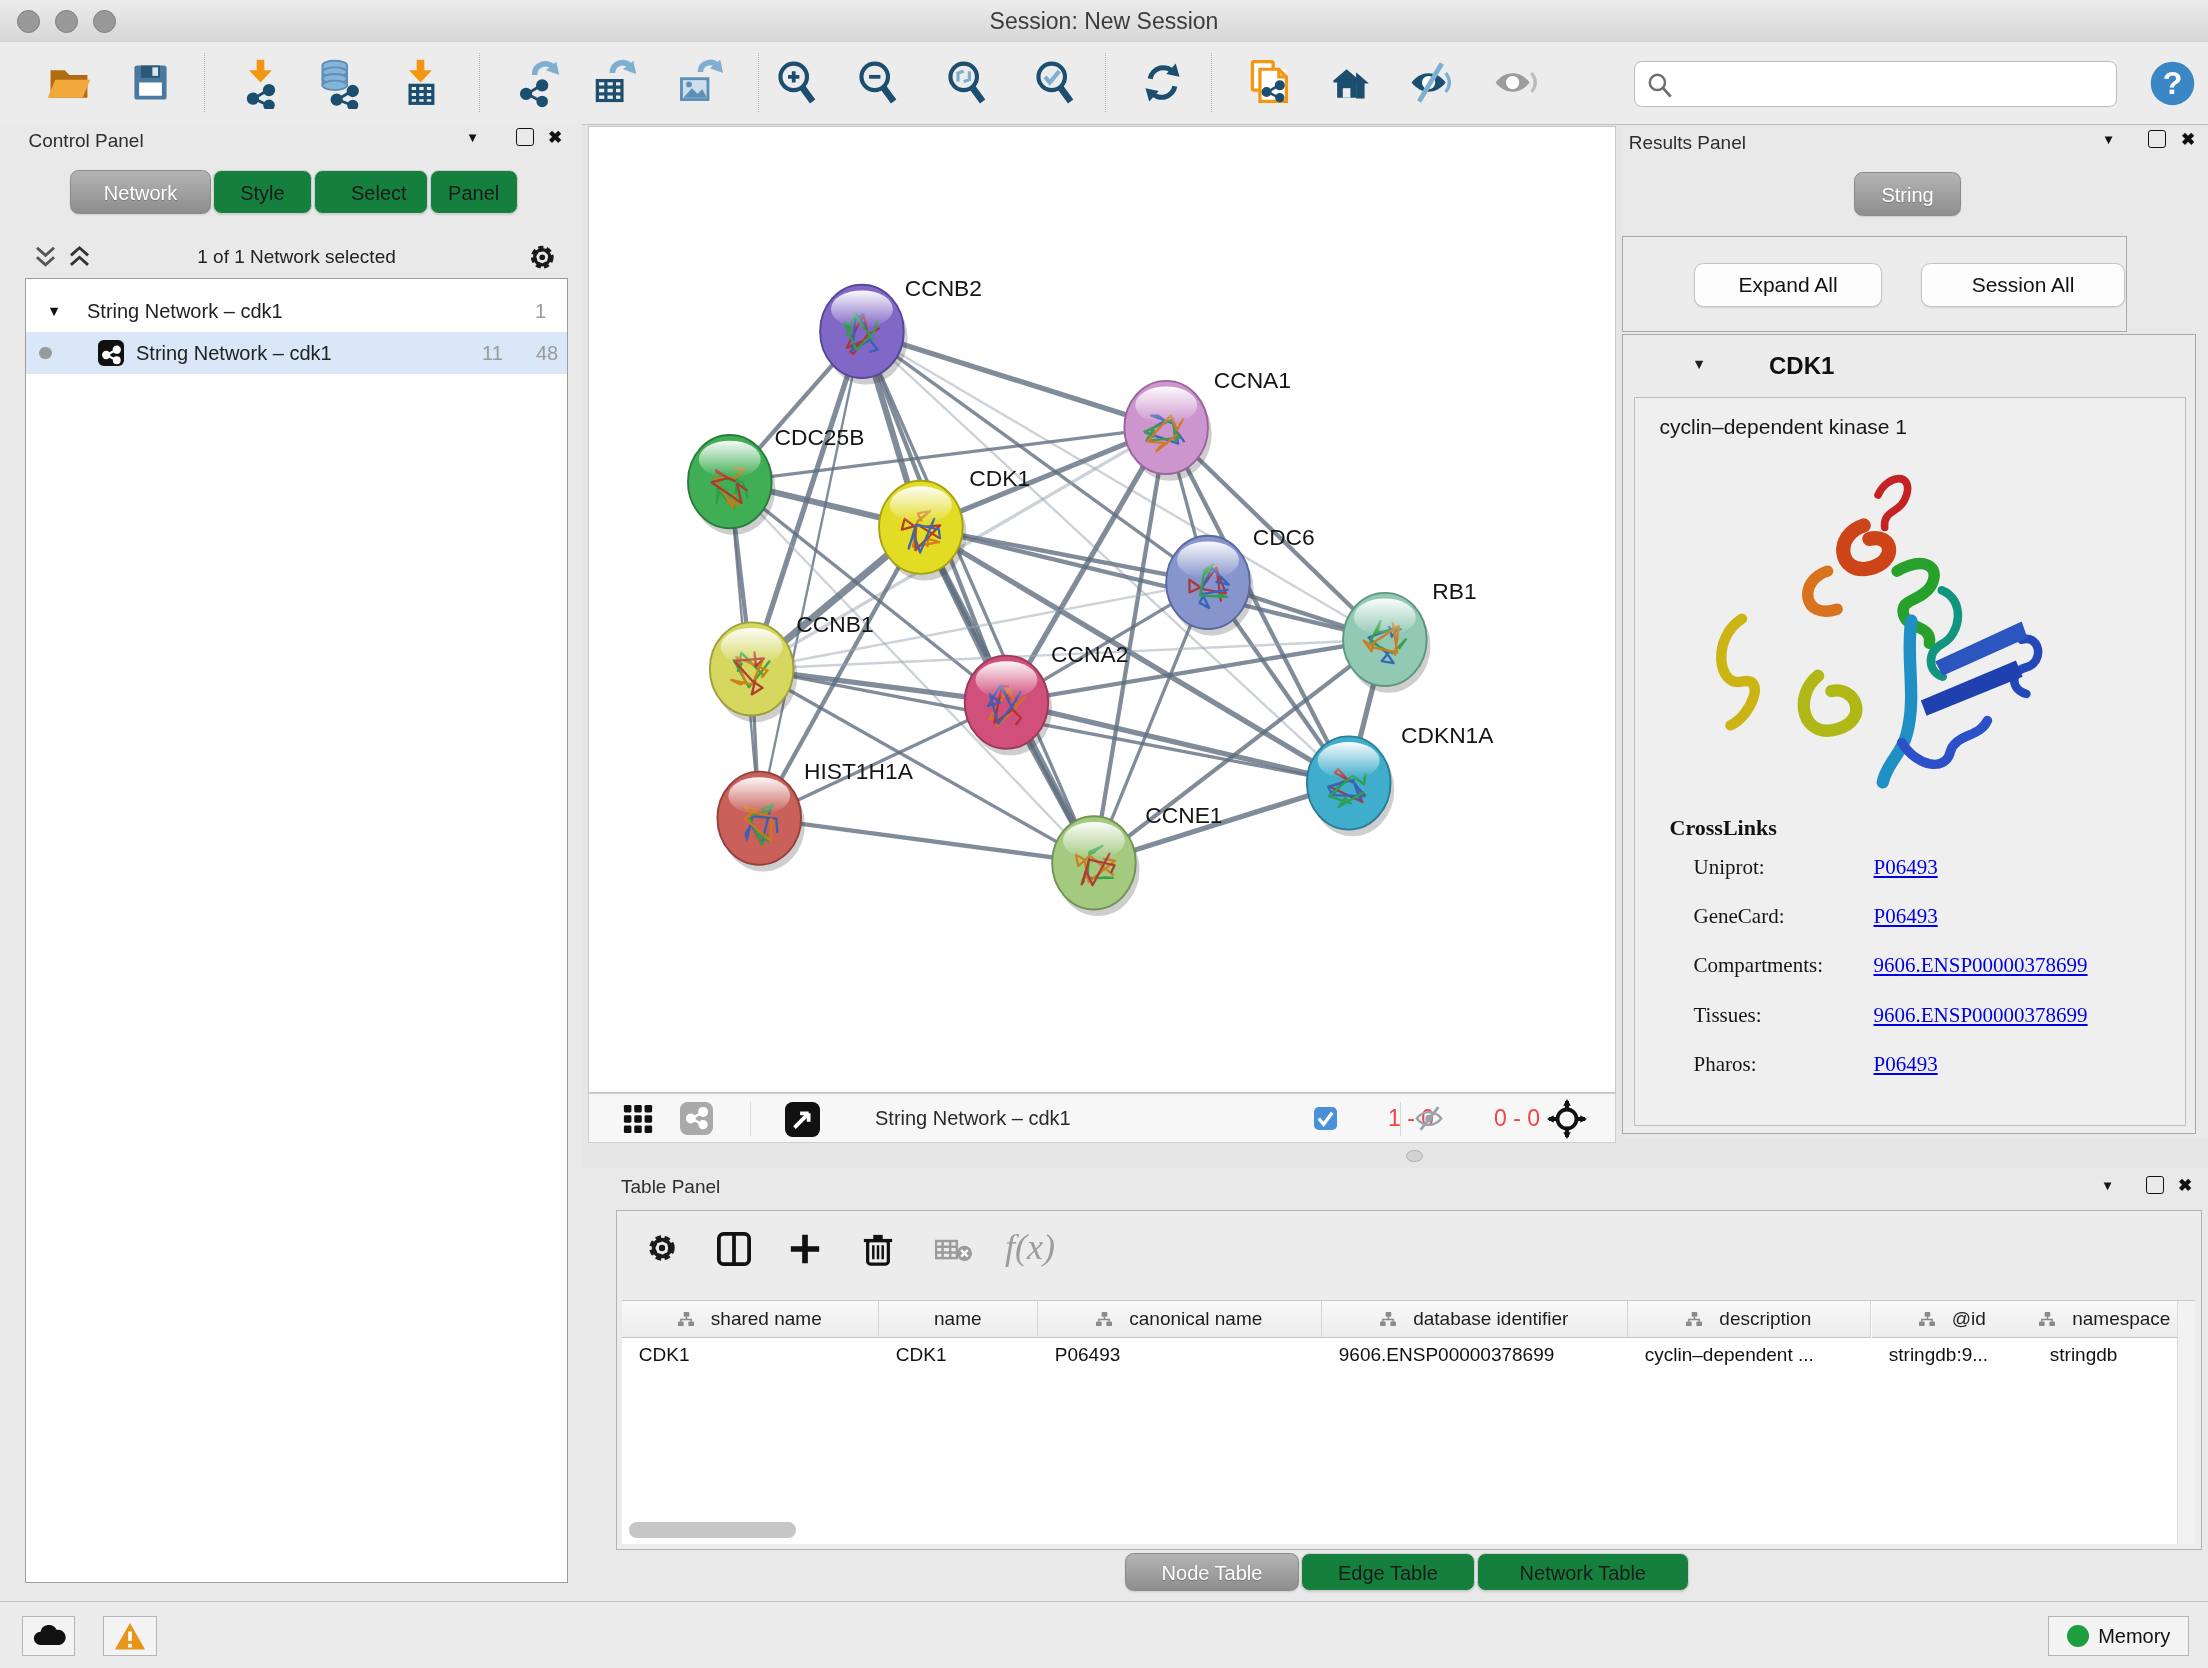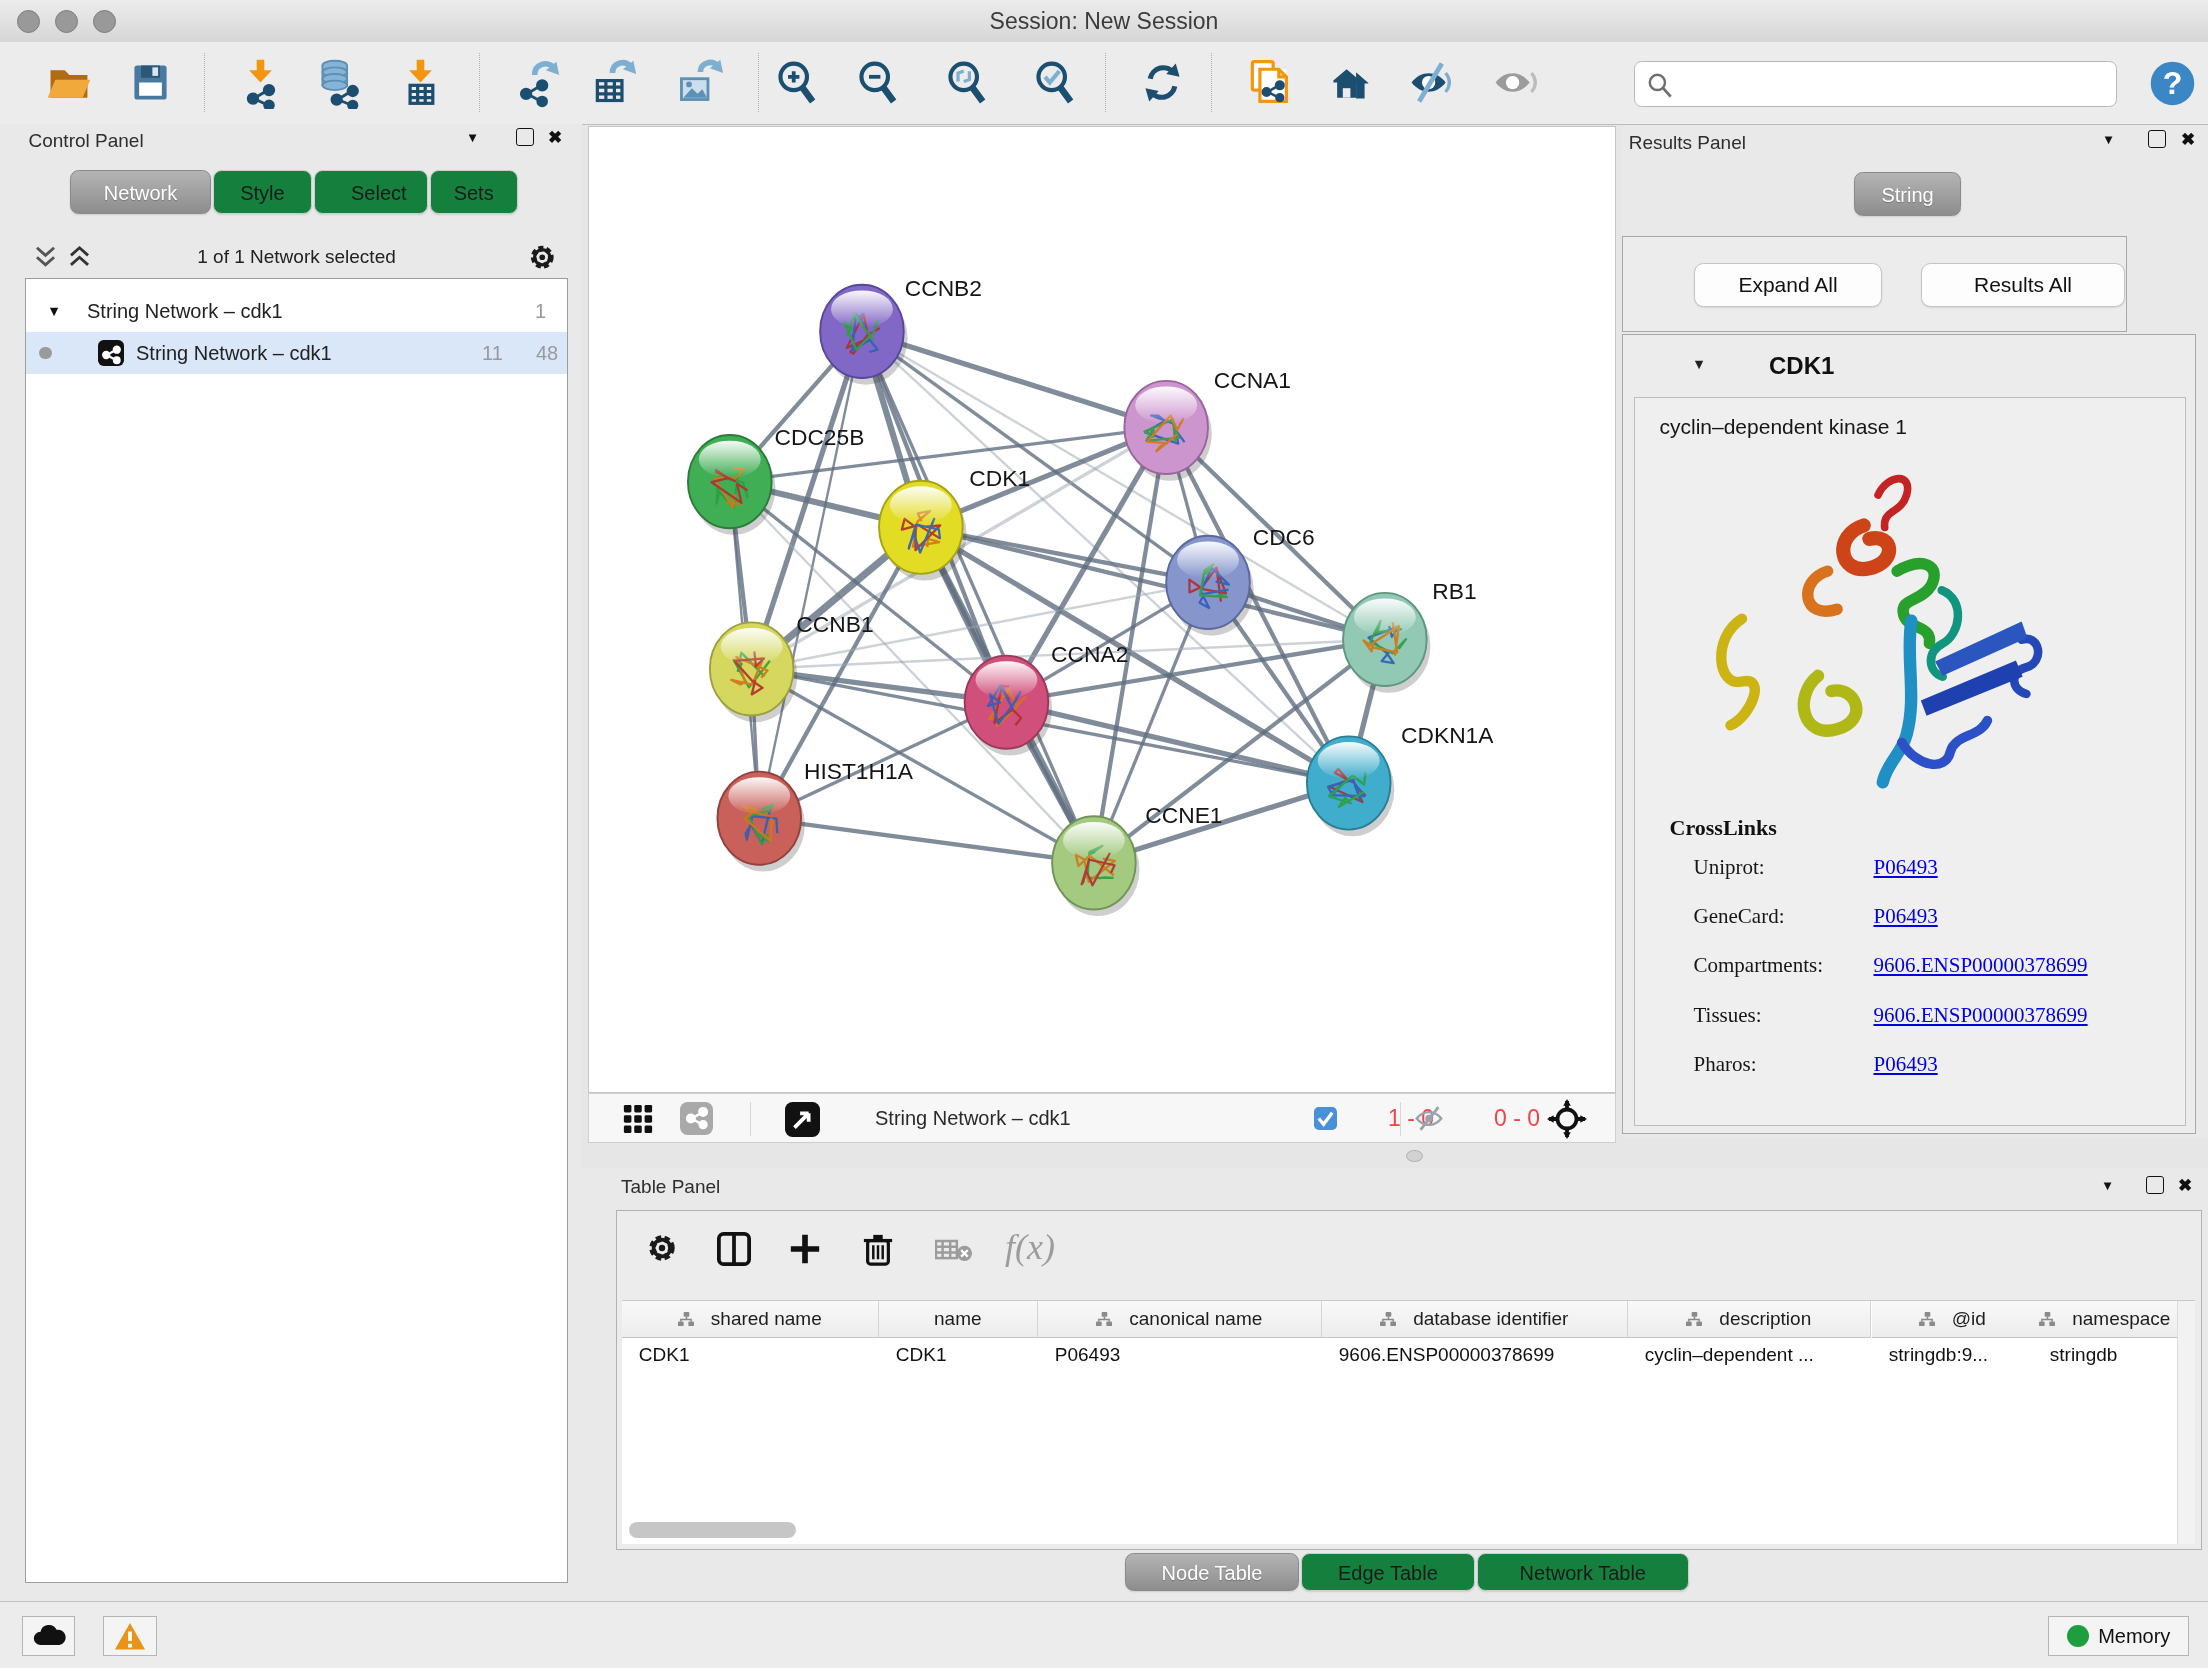--- a/index.html
+++ b/index.html
@@ -298,21 +298,21 @@
 
   <div id="control-panel" class="abs">
     <span class="panel-title" style="position:absolute;left:28.5px;top:5.7px">Control Panel</span>
     <span class="ph-ico ph-min" style="left:466px">▼</span>
     <span class="ph-ico ph-sq" style="left:516px"></span>
     <span class="ph-ico" style="left:548px;font-weight:bold">✖</span>
     <div id="cp-tabs">
         <div class="tab sel" style="width: 141px;">Network</div>
         <div class="tab" style="width: 99px;">Style</div>
         <div class="tab" style="width: 114px; padding-left: 16px;">Select</div>
-        <div class="tab" style="width: 88px;">Sets</div>
+        <div class="tab" style="width: 88px;">Panel</div>
       </div>
     <div id="cp-status">
       <svg width="25" height="28.5" style="position:absolute;left:7.6px;top:7.6px" viewBox="0 0 26 30">
           <path d="M4 4l9 8 9-8M4 14l9 8 9-8" fill="none" stroke="#555" stroke-width="3"></path>
         </svg>
       <svg width="25" height="28.5" style="position:absolute;left:42px;top:7.6px" viewBox="0 0 26 30">
           <path d="M4 12l9-8 9 8M4 22l9-8 9 8" fill="none" stroke="#333" stroke-width="3"></path>
         </svg>
       <span class="txt">1 of 1 Network selected</span>
       <svg width="28.5" height="28.5" style="position:absolute;right:11.4px;top:6.7px" viewBox="0 0 30 30">
@@ -619,21 +619,21 @@
   </div>
 
   <div id="results-panel" class="abs">
     <span class="panel-title" style="position:absolute;left:6.7px;top:5.7px">Results Panel</span>
     <span class="ph-ico ph-min" style="left:480px">▼</span>
     <span class="ph-ico ph-sq" style="left:526px"></span>
     <span class="ph-ico" style="left:559px;font-weight:bold">✖</span>
     <div class="tab sel" style="position:absolute;left:232px;top:46px;width:107px">String</div>
     <div id="rp-box1">
       <div class="rp-btn" style="left:71px;width:188px">Expand All</div>
-      <div class="rp-btn" style="left:298px;width:204px">Results All</div>
+      <div class="rp-btn" style="left:298px;width:204px">Session All</div>
     </div>
     <div id="rp-box2">
       <span style="position:absolute;left:69px;top:21px;font-size:14.3px">▼</span>
       <span id="rp-gene">CDK1</span>
       <div id="rp-inner">
         <span id="rp-desc">cyclin–dependent kinase 1</span>
         <svg width="371" height="352" style="position:absolute;left:48px;top:59px" viewBox="0 0 390 370">
           <g fill="none" stroke-linecap="round">
             <path d="M205 40 C215 18 242 16 235 40 C229 60 210 55 212 74" stroke="#c42323" stroke-width="8"></path>
             <path d="M190 72 C158 82 163 124 196 117 C226 110 221 80 196 86" stroke="#cc4418" stroke-width="15"></path>

